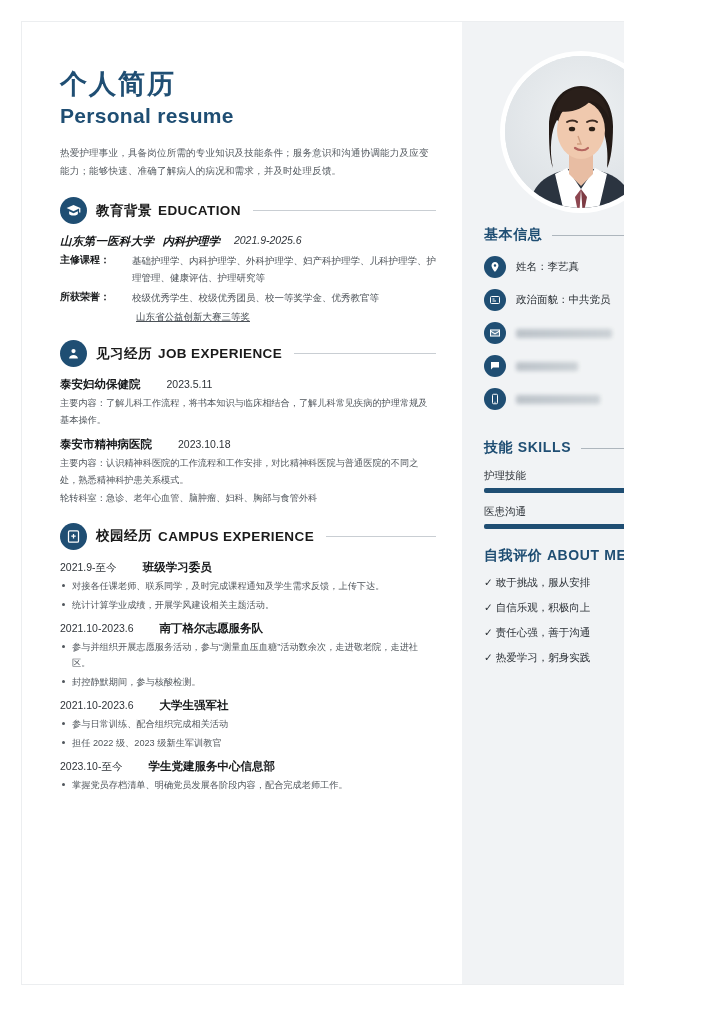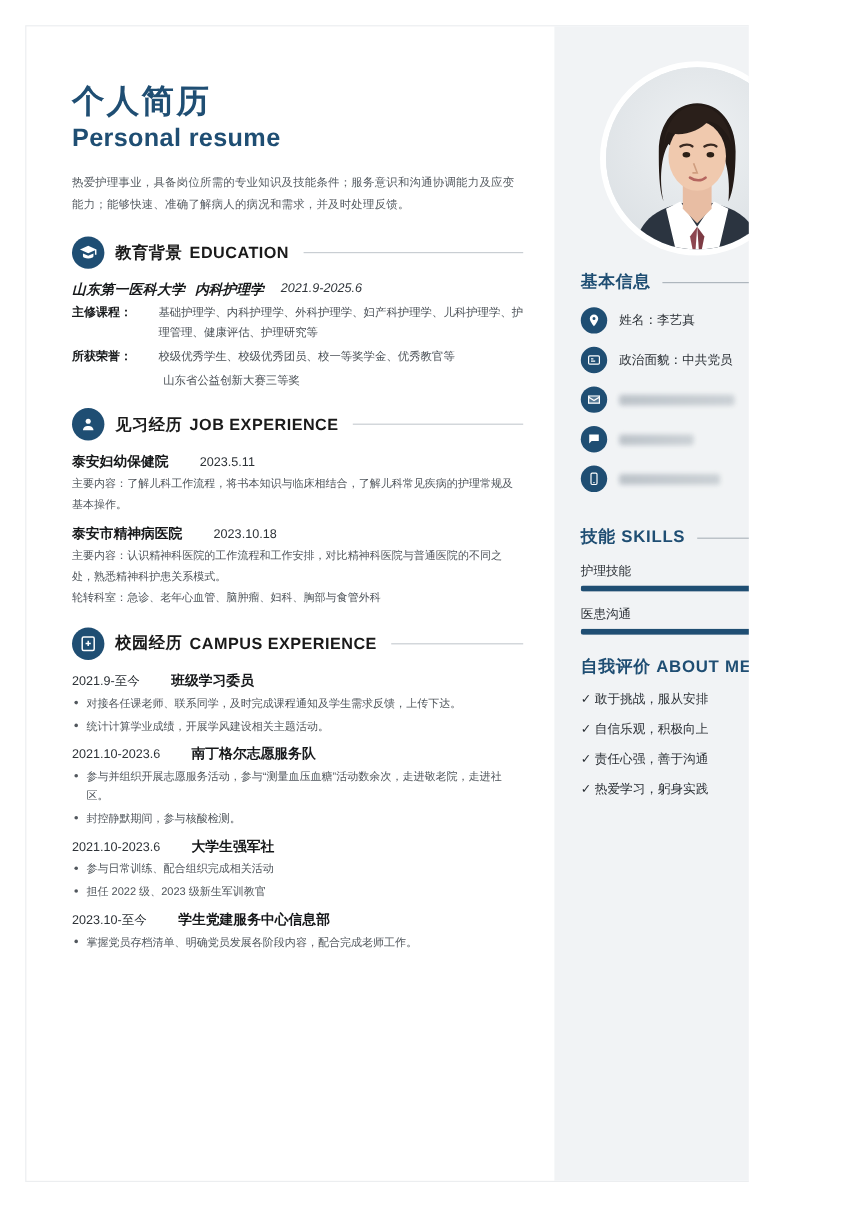--- a/index.html
+++ b/index.html
@@ -22,21 +22,21 @@
   .sec .rule{flex:1;height:1px;background:#c9ced3;margin-left:12px;}
 
   .row-head{display:flex;align-items:flex-start;margin:6px 0 3px 0;font-style:italic;}
   .org{font-size:11.5px;font-weight:bold;color:#16181a;letter-spacing:0.3px;}
   .major{font-size:11.5px;font-weight:bold;color:#16181a;margin-left:8px;}
   .date{font-size:10.5px;color:#2e3338;margin-left:14px;}
 
   .kv{display:flex;margin:4px 0;}
   .kv .k{font-size:10px;font-weight:bold;color:#16181a;white-space:nowrap;margin-right:22px;flex:none;}
   .kv .v{font-size:9.5px;color:#4b5157;line-height:1.75;}
-  .indent{font-size:9.5px;color:#4b5157;margin:2px 0 0 76px;}
+  .indent{font-size:9.5px;color:#4b5157;margin:2px 0 0 76px;text-decoration:underline;}
 
   .job-title{font-size:11.5px;font-weight:bold;color:#16181a;}
   .job-line{display:flex;align-items:baseline;margin:9px 0 3px 0;}
   .job-date{font-size:10.5px;color:#2e3338;margin-left:26px;}
   .job-desc{font-size:9.2px;color:#50565c;line-height:1.8;margin:0 0 2px 0;}
 
   .campus-line{display:flex;align-items:baseline;margin:8px 0 3px 0;}
   .campus-date{font-size:10.5px;color:#2e3338;}
   .campus-role{font-size:11.5px;font-weight:bold;color:#16181a;margin-left:26px;}
   ul.bullets{list-style:none;margin:0;padding:0;}

